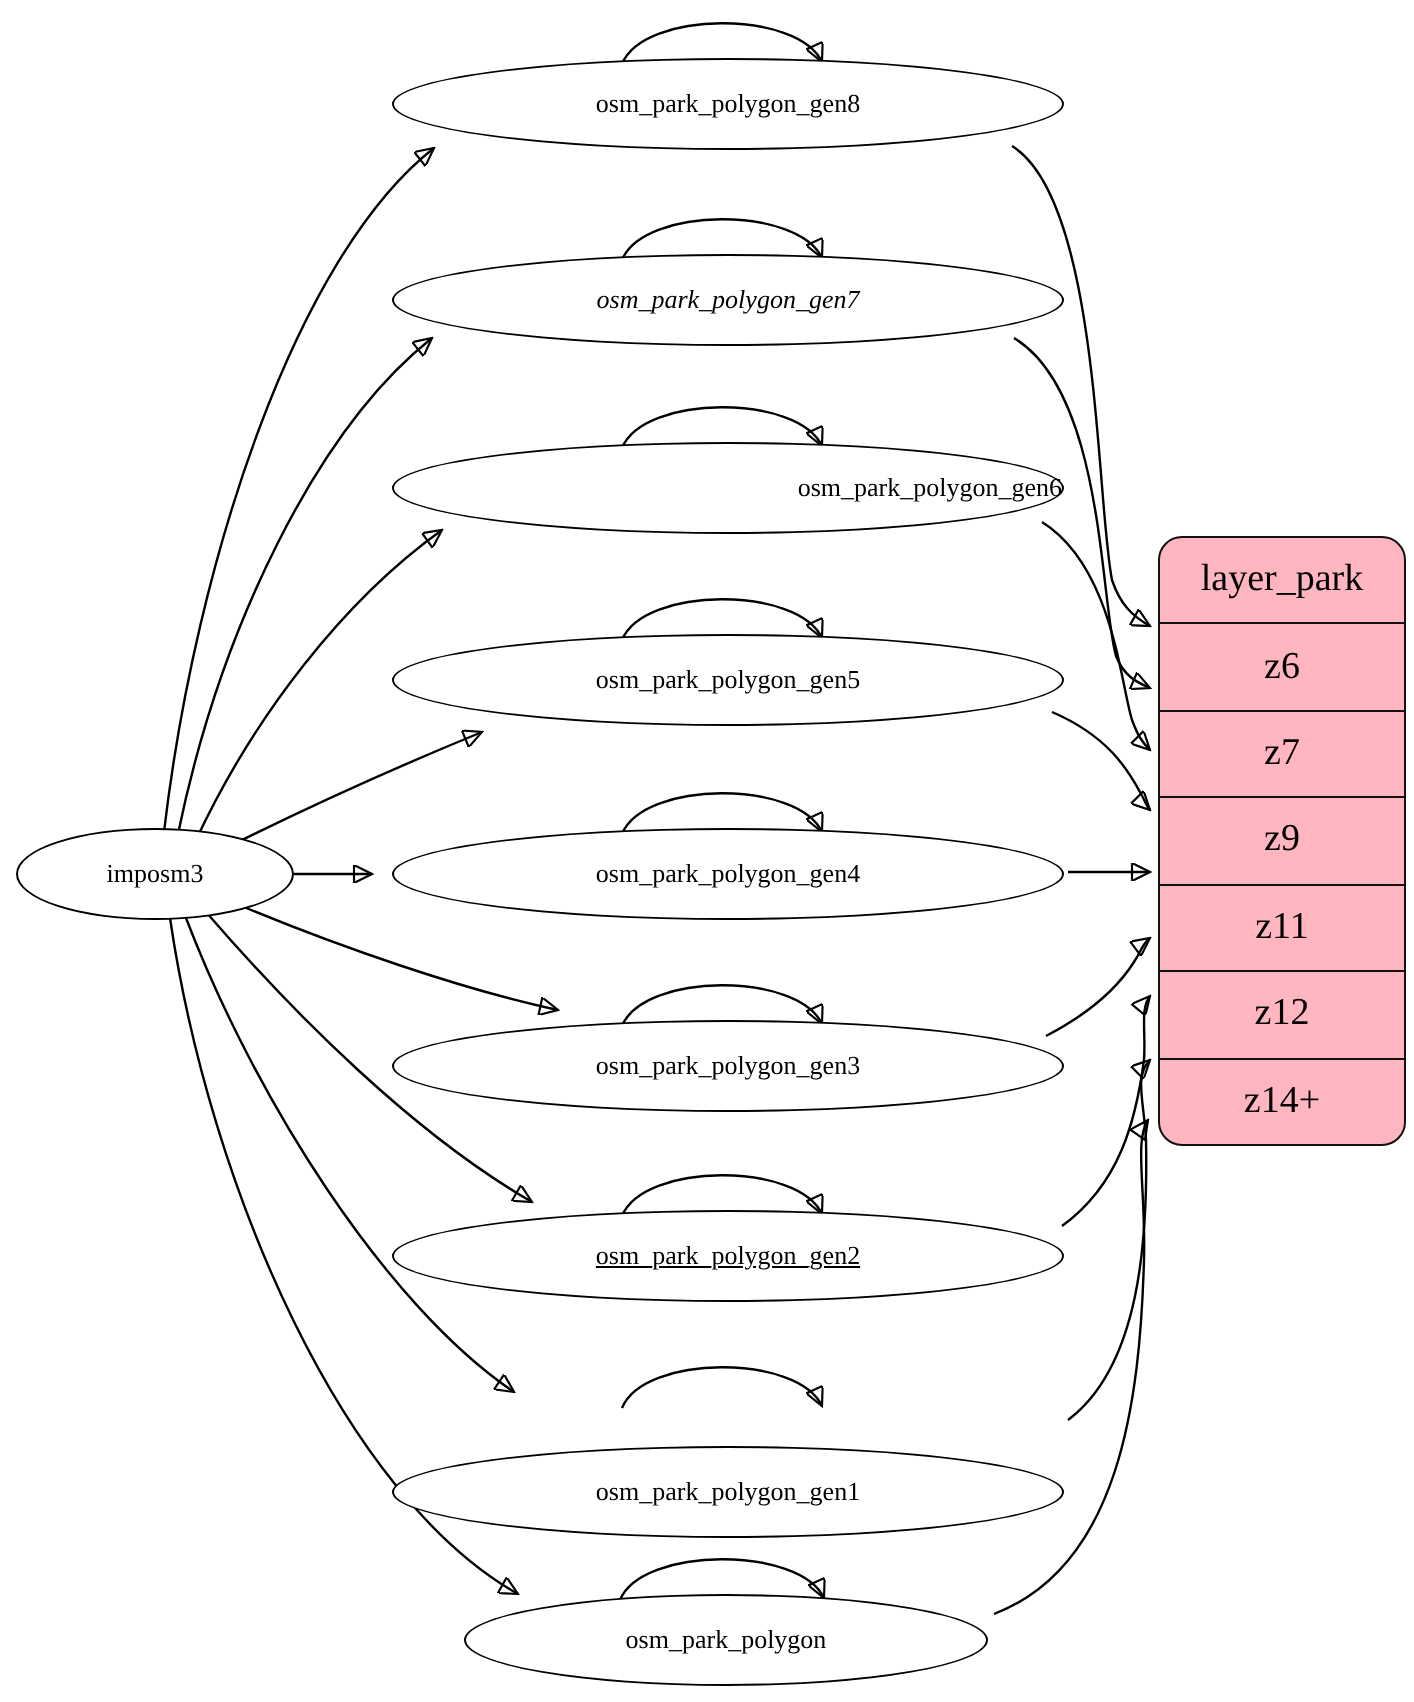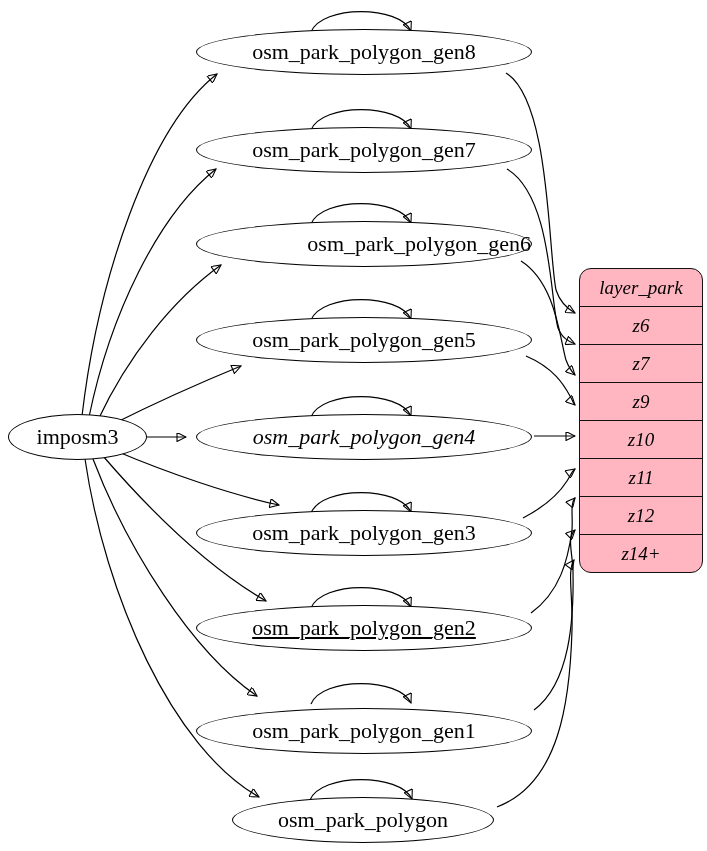--- a/index.html
+++ b/index.html
@@ -19,21 +19,21 @@
   }
   .edges path { fill: none; stroke: #000000; stroke-width: 1.2px; }
   .node-ellipse {
     position: absolute;
     background: #ffffff;
     border: 1.2px solid #000000;
     border-radius: 50%;
     display: flex;
     align-items: center;
     justify-content: center;
-    font-size: 22px;
+    font-size: 13px;
     white-space: nowrap;
     box-sizing: border-box;
   }
   .record {
     position: absolute;
     left: 579px; top: 268px;
     width: 124px; height: 305px;
     background: #ffb6c1;
     border: 1.5px solid #111111;
     border-radius: 12px;
@@ -42,21 +42,20 @@
     flex-direction: column;
     overflow: hidden;
   }
   .record-row {
     flex: 1;
     display: flex;
     align-items: center;
     justify-content: center;
     font-size: 19px;
     border-top: 1.2px solid #111111;
-    font-style: italic;
   }
   .record-row:first-child { border-top: none; }
 </style>
 </head>
 <body>
 
 <div class="canvas">
 
   <svg class="edges" viewBox="0 0 707 851" xmlns="http://www.w3.org/2000/svg">
     <defs>
@@ -96,49 +95,48 @@
     <path d="M 497,807 C 560,783 570,700 572,630 C 573,595 567,570 574,560" marker-end="url(#arrow)"></path>
   </svg>
 
   <div class="node-ellipse" style="left:8px; top:414px; width:139px; height:46px;">
     <span>imposm3</span>
   </div>
 
   <div class="node-ellipse" style="left:196px; top:29px; width:336px; height:46px;">
     <span>osm_park_polygon_gen8</span>
   </div>
-  <div class="node-ellipse" style="left:196px; top:127px; width:336px; height:46px;">
+  <div class="node-ellipse" style="left:196px; top:127px; width:336px; height:46px;font-style:italic;">
     <span>osm_park_polygon_gen7</span>
   </div>
   <div class="node-ellipse" style="left:196px; top:221px; width:336px; height:46px;justify-content:flex-end;">
     <span>osm_park_polygon_gen6</span>
   </div>
   <div class="node-ellipse" style="left:196px; top:317px; width:336px; height:46px;">
     <span>osm_park_polygon_gen5</span>
   </div>
-  <div class="node-ellipse" style="left:196px; top:414px; width:336px; height:46px;font-style:italic;">
+  <div class="node-ellipse" style="left:196px; top:414px; width:336px; height:46px;">
     <span>osm_park_polygon_gen4</span>
   </div>
   <div class="node-ellipse" style="left:196px; top:510px; width:336px; height:46px;">
     <span>osm_park_polygon_gen3</span>
   </div>
   <div class="node-ellipse" style="left:196px; top:605px; width:336px; height:46px;text-decoration:underline;">
     <span>osm_park_polygon_gen2</span>
   </div>
-  <div class="node-ellipse" style="left:196px; top:708px; width:336px; height:46px;">
+  <div class="node-ellipse" style="left:196px; top:723px; width:336px; height:46px;">
     <span>osm_park_polygon_gen1</span>
   </div>
   <div class="node-ellipse" style="left:232px; top:797px; width:262px; height:46px;justify-content:center;">
     <span>osm_park_polygon</span>
   </div>
 
   <div class="record">
     <div class="record-row">layer_park</div>
     <div class="record-row">z6</div>
     <div class="record-row">z7</div>
     <div class="record-row">z9</div>
-    <div class="record-row">z10</div>
     <div class="record-row">z11</div>
     <div class="record-row">z12</div>
     <div class="record-row">z14+</div>
   </div>
 
 </div>
 
 </body></html>

